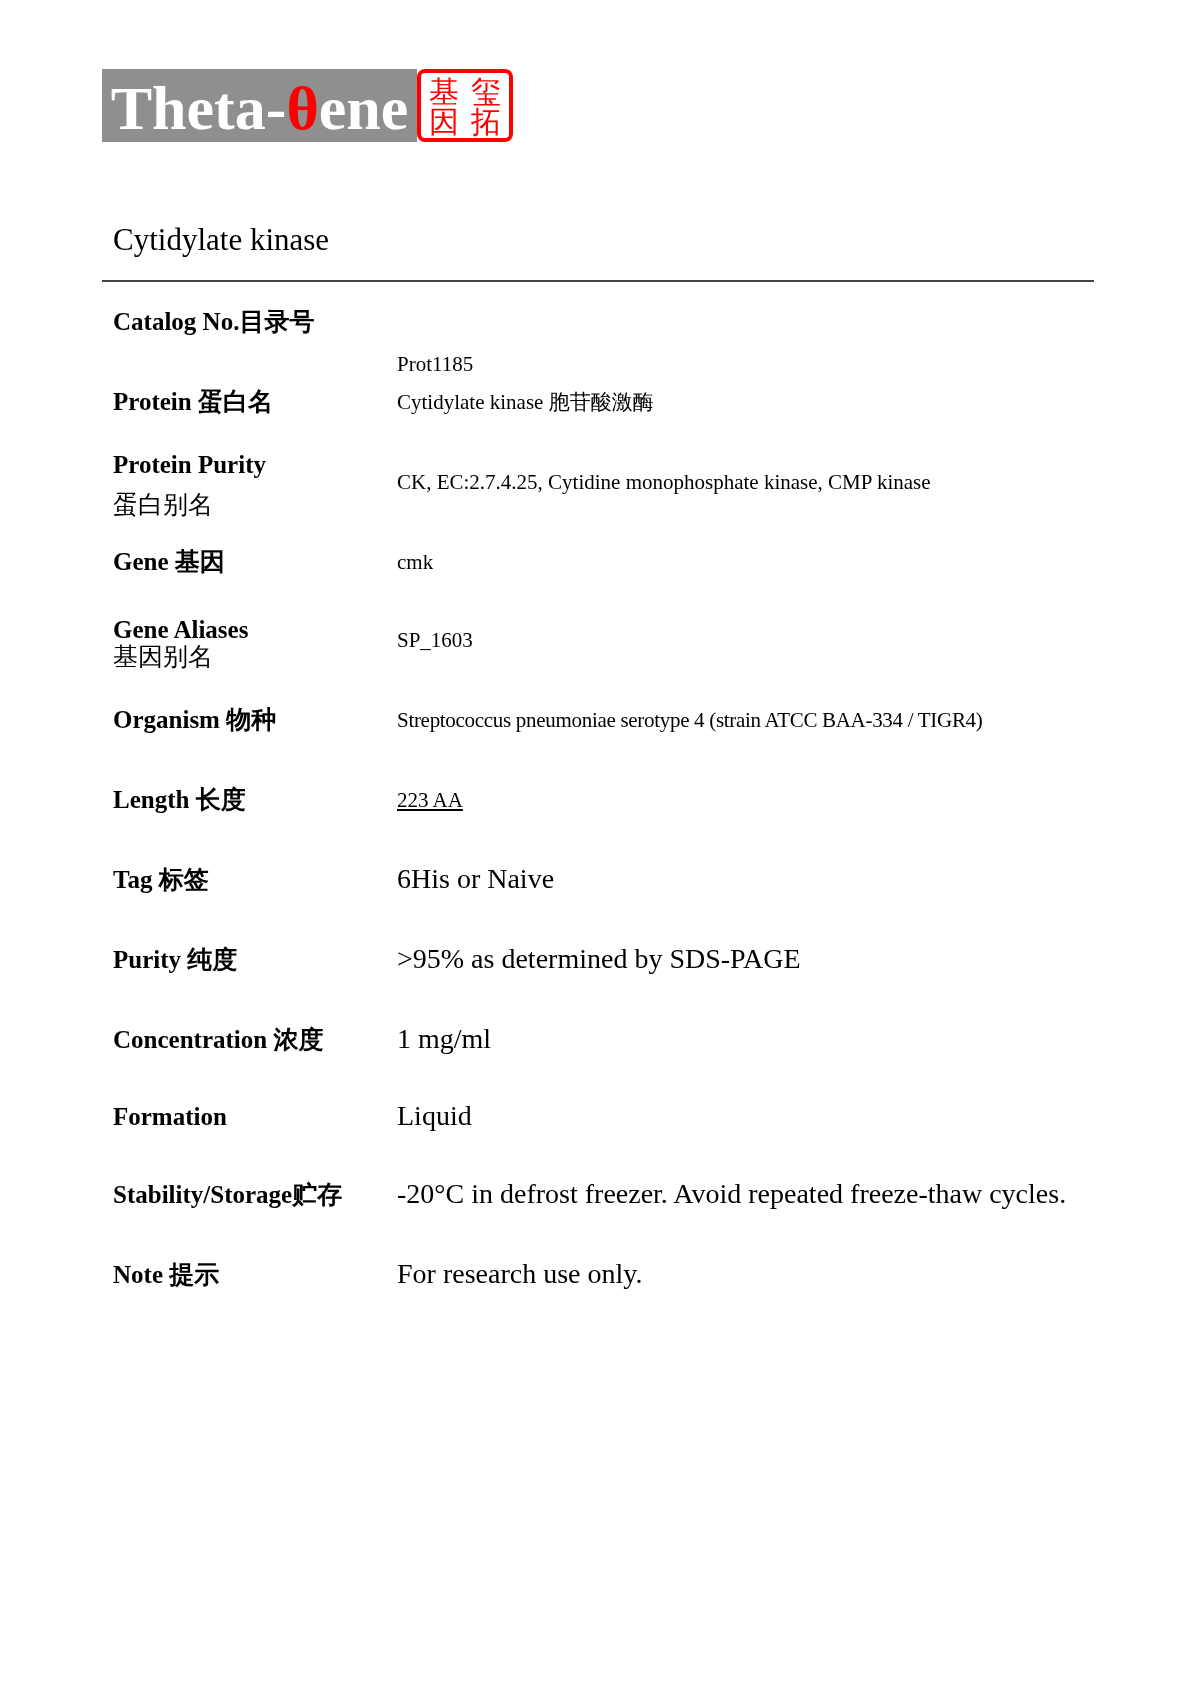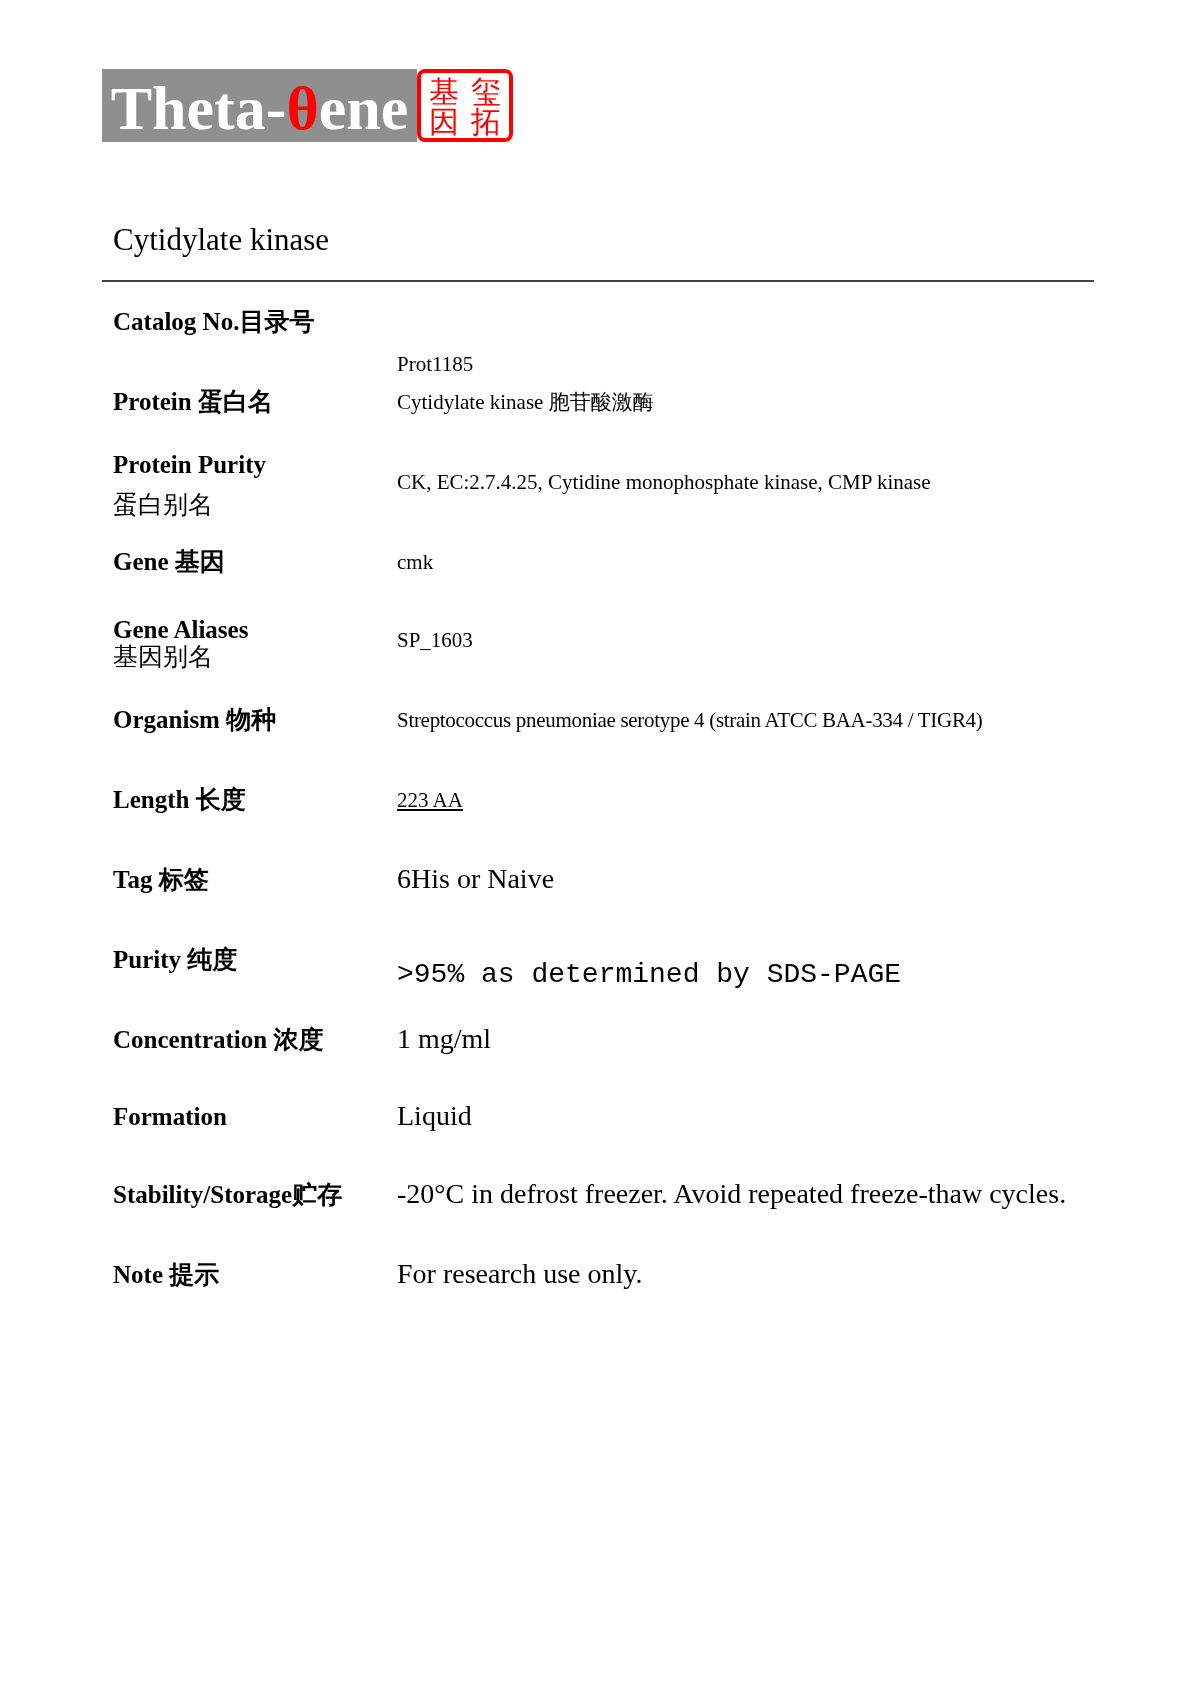--- a/index.html
+++ b/index.html
@@ -103,21 +103,21 @@
   <div class="value" style="top:1px;text-decoration:underline;">223 AA</div>
 </div>
 
 <div class="row" style="top:864px;">
   <div class="label">Tag 标签</div>
   <div class="value big" style="top:0;">6His or Naive</div>
 </div>
 
 <div class="row" style="top:944px;">
   <div class="label">Purity 纯度</div>
-  <div class="value big" style="top:16px;font-family:Liberation Mono, monospace;">&gt;95% as determined by SDS-PAGE</div>
+  <div class="value big" style="top:0;">&gt;95% as determined by SDS-PAGE</div>
 </div>
 
 <div class="row" style="top:1024px;">
   <div class="label">Concentration 浓度</div>
   <div class="value big" style="top:0;">1 mg/ml</div>
 </div>
 
 <div class="row" style="top:1101px;">
   <div class="label">Formation</div>
   <div class="value big" style="top:0;">Liquid</div>

